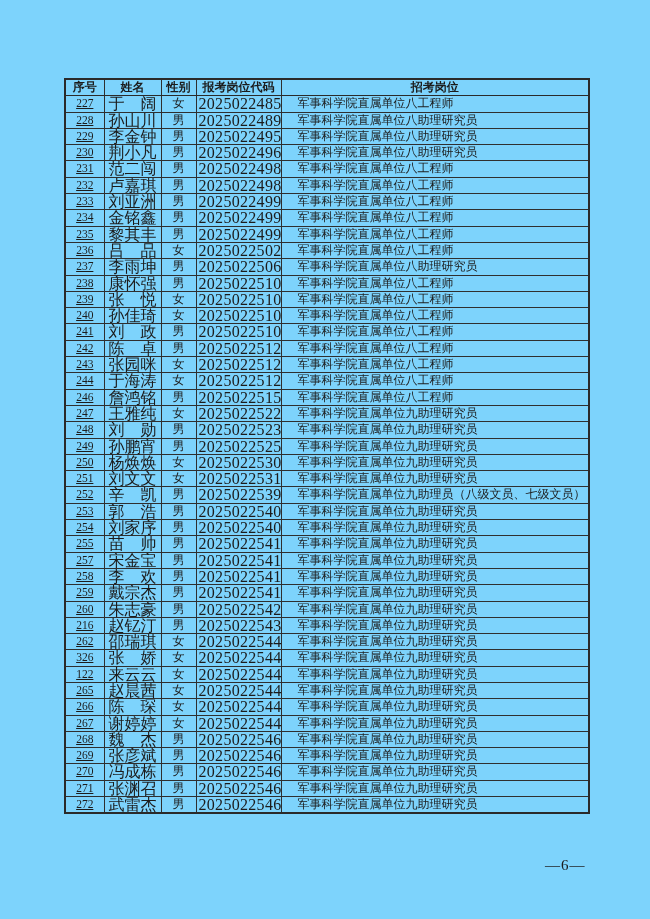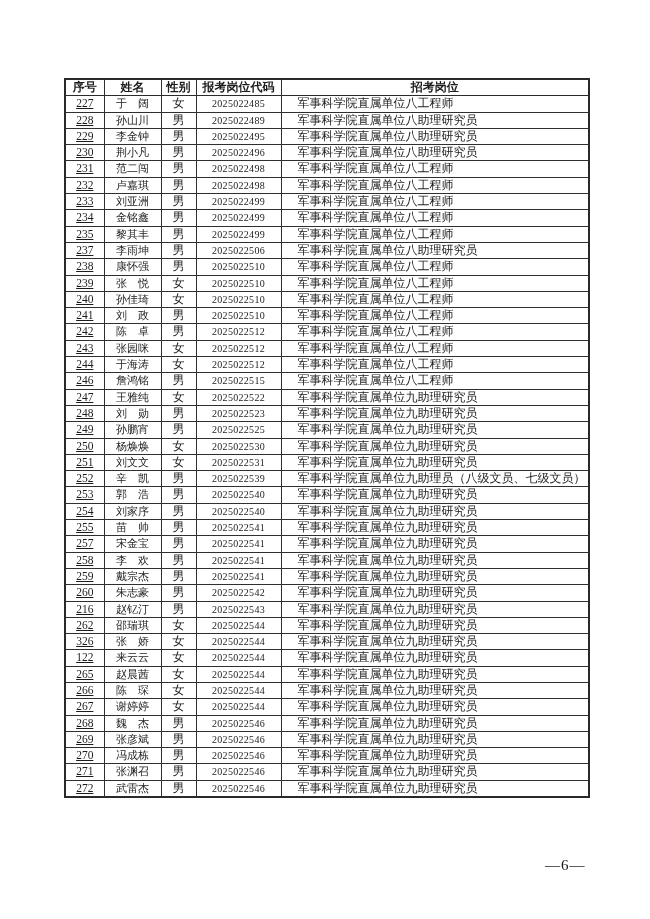--- a/index.html
+++ b/index.html
@@ -5,21 +5,21 @@
   html, body {
     margin: 0;
     padding: 0;
     background: #e9e9e7;
   }
   .page {
     position: relative;
     width: 650px;
     height: 919px;
     margin: 0 auto;
-    background: #ffffff;
+    background: #7dd3fc;
     overflow: hidden;
     font-family: "Liberation Serif", "DejaVu Serif", serif;
     color: #1c1c1c;
   }
   table.cand-table {
     position: absolute;
     left: 64px;
     top: 78px;
     width: 524px;
     border-collapse: collapse;
@@ -36,23 +36,23 @@
     white-space: nowrap;
     overflow: hidden;
   }
   .cand-table thead th {
     font-weight: bold;
     text-align: center;
     font-size: 12px;
     border-bottom: 1.5px solid #2a2a2a;
   }
   td.c-serial { text-align: center; font-size: 11.5px; text-decoration: underline; }
-  td.c-name   { text-align: center; font-size: 11px; }
+  td.c-name   { text-align: center; font-size: 16px; }
   td.c-gender { text-align: center; font-size: 12px; }
-  td.c-code   { text-align: center; font-size: 10px; letter-spacing: 0.3px; }
+  td.c-code   { text-align: center; font-size: 16px; letter-spacing: 0.3px; }
   td.c-pos    { text-align: left; padding-left: 16px; font-size: 12px; margin-top: 20px; }
   .page-number {
     position: absolute;
     left: 545px;
     top: 857px;
     font-size: 15px;
     letter-spacing: 1px;
     color: #1c1c1c;
   }
 </style>
@@ -136,20 +136,27 @@
     <td class="c-pos">军事科学院直属单位八工程师</td>
   </tr>
         <tr>
     <td class="c-serial">235</td>
     <td class="c-name">黎其丰</td>
     <td class="c-gender">男</td>
     <td class="c-code">2025022499</td>
     <td class="c-pos">军事科学院直属单位八工程师</td>
   </tr>
         <tr>
+    <td class="c-serial">236</td>
+    <td class="c-name">吕　品</td>
+    <td class="c-gender">女</td>
+    <td class="c-code">2025022502</td>
+    <td class="c-pos">军事科学院直属单位八工程师</td>
+  </tr>
+        <tr>
     <td class="c-serial">237</td>
     <td class="c-name">李雨坤</td>
     <td class="c-gender">男</td>
     <td class="c-code">2025022506</td>
     <td class="c-pos">军事科学院直属单位八助理研究员</td>
   </tr>
         <tr>
     <td class="c-serial">238</td>
     <td class="c-name">康怀强</td>
     <td class="c-gender">男</td>

